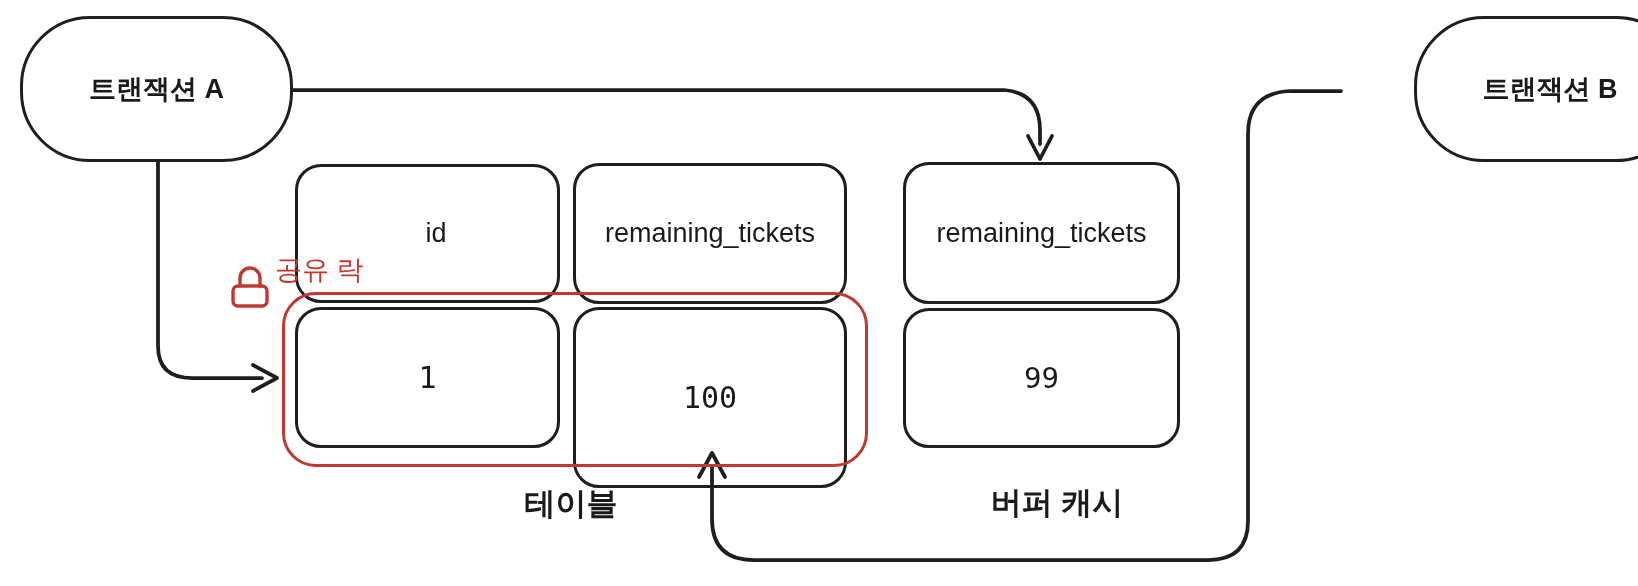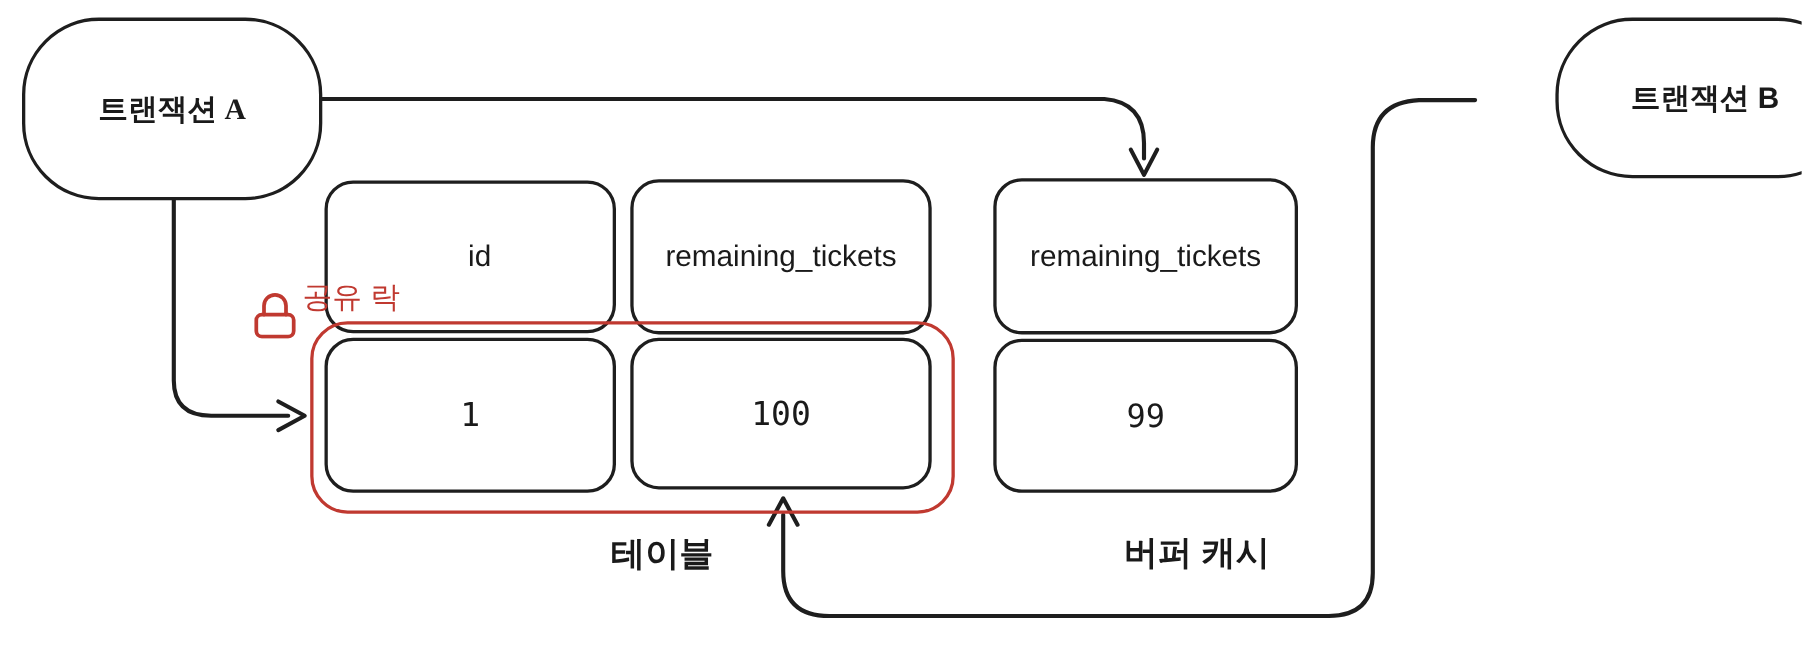--- a/index.html
+++ b/index.html
@@ -62,21 +62,20 @@
     color: #c03930;
     white-space: nowrap;
   }
   .caption {
     position: absolute;
     font-weight: bold;
     font-size: 31px;
     color: #1a1a1a;
     transform: translateX(-50%);
     white-space: nowrap;
-    margin-left: 31px;
   }
   svg.arrows {
     position: absolute;
     left: 0;
     top: 0;
     width: 1638px;
     height: 586px;
     pointer-events: none;
   }
   svg.arrows path {
@@ -114,41 +113,41 @@
     <g>
       <path d="M158 162 L158 346 Q158 378 192 378 L262 378"></path>
       <path d="M253 365 L277 378 L253 391"></path>
     </g>
     <g>
       <path d="M1341 91 L1290 91 Q1248 93 1248 134 L1248 521 Q1248 560 1208 560 L754 560 Q712 560 712 519 L712 468"></path>
       <path d="M699 477 L712 453 L725 477"></path>
     </g>
   </svg>
 
-  <div class="node" style="left:20px; top:16px; width:273px; height:166px;font-family:Liberation Serif, serif;">
+  <div class="node" style="left:20px; top:16px; width:273px; height:146px;">
     <span>트랜잭션 A</span>
   </div>
 
   <div class="node" style="left:1414px; top:16px; width:272px; height:146px;">
     <span>트랜잭션 B</span>
   </div>
 
   <div class="cell" style="left:295px; top:164px; width:265px; height:139px;padding-left:17px;">
     <span>id</span>
   </div>
 
   <div class="cell" style="left:573px; top:163px; width:274px; height:141px;">
     <span>remaining_tickets</span>
   </div>
 
   <div class="cell value" style="left:295px; top:307px; width:265px; height:141px;">
     <span>1</span>
   </div>
 
-  <div class="cell value" style="left:573px; top:307px; width:274px; height:138px;">
+  <div class="cell value" style="left:573px; top:307px; width:274px; height:181px;">
     <span>100</span>
   </div>
 
   <div class="cell" style="left:903px; top:162px; width:277px; height:142px;">
     <span>remaining_tickets</span>
   </div>
 
   <div class="cell value" style="left:903px; top:308px; width:277px; height:140px; font-size:29px;">
     <span>99</span>
   </div>

